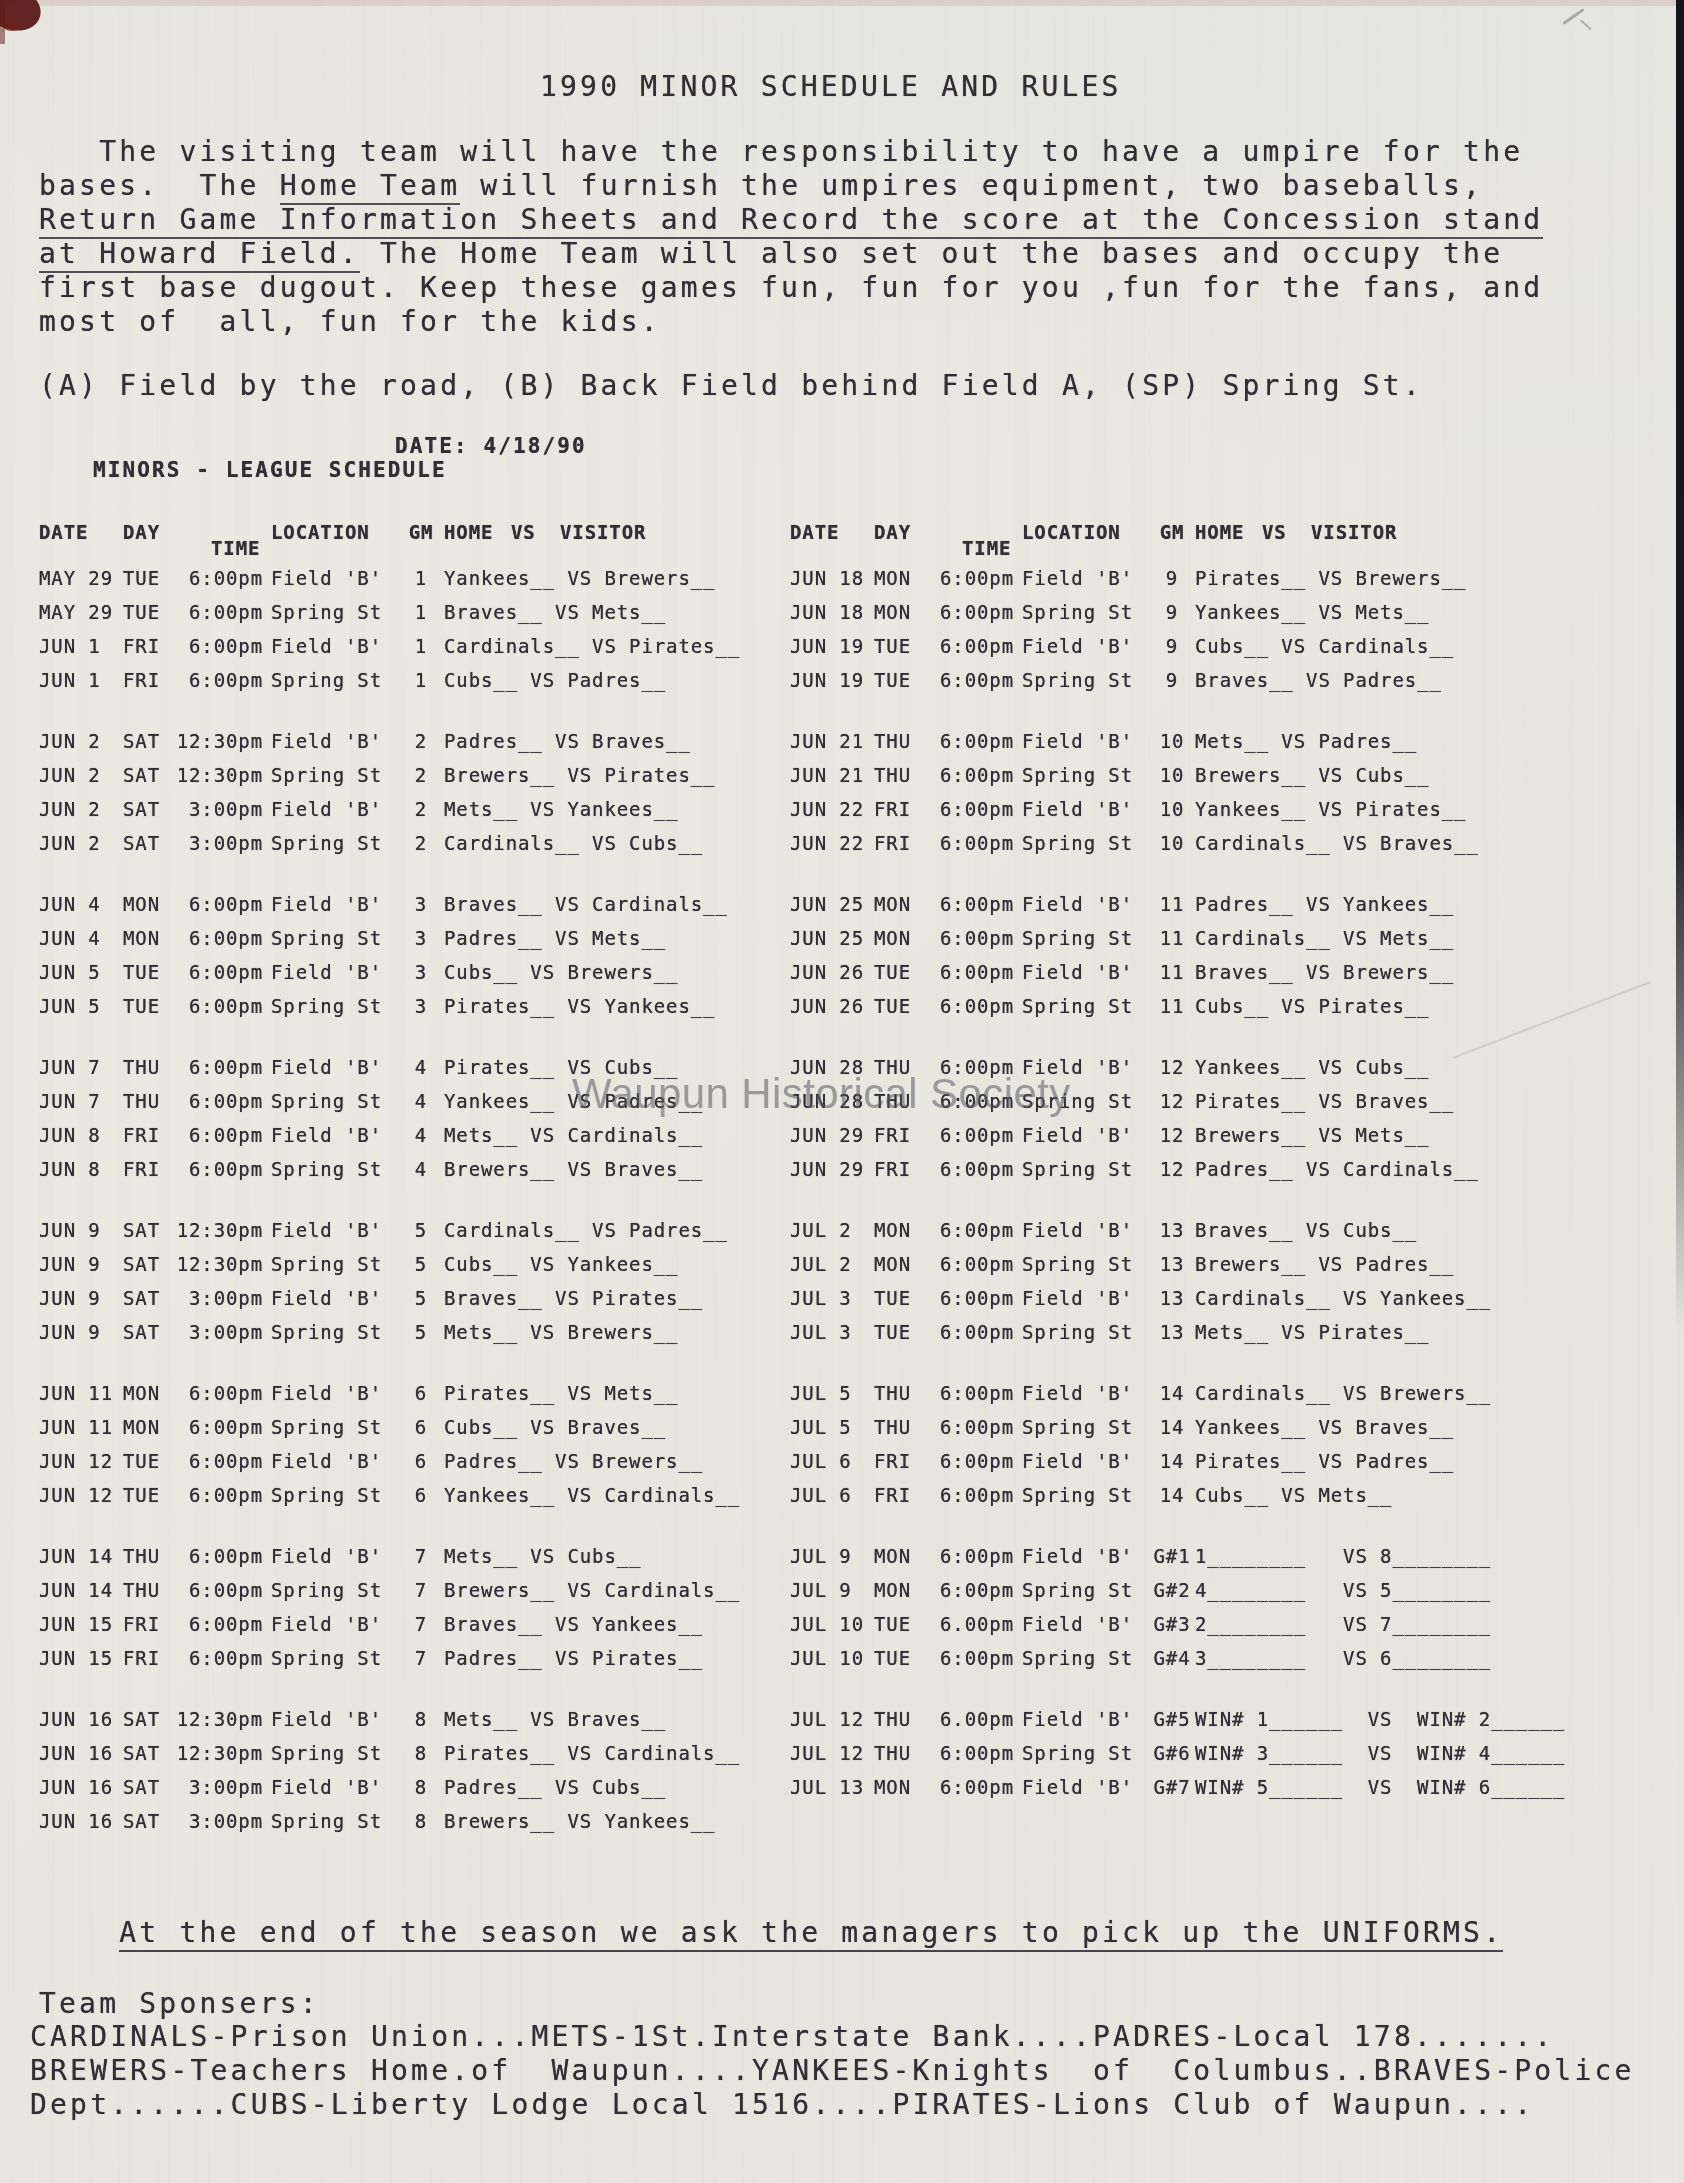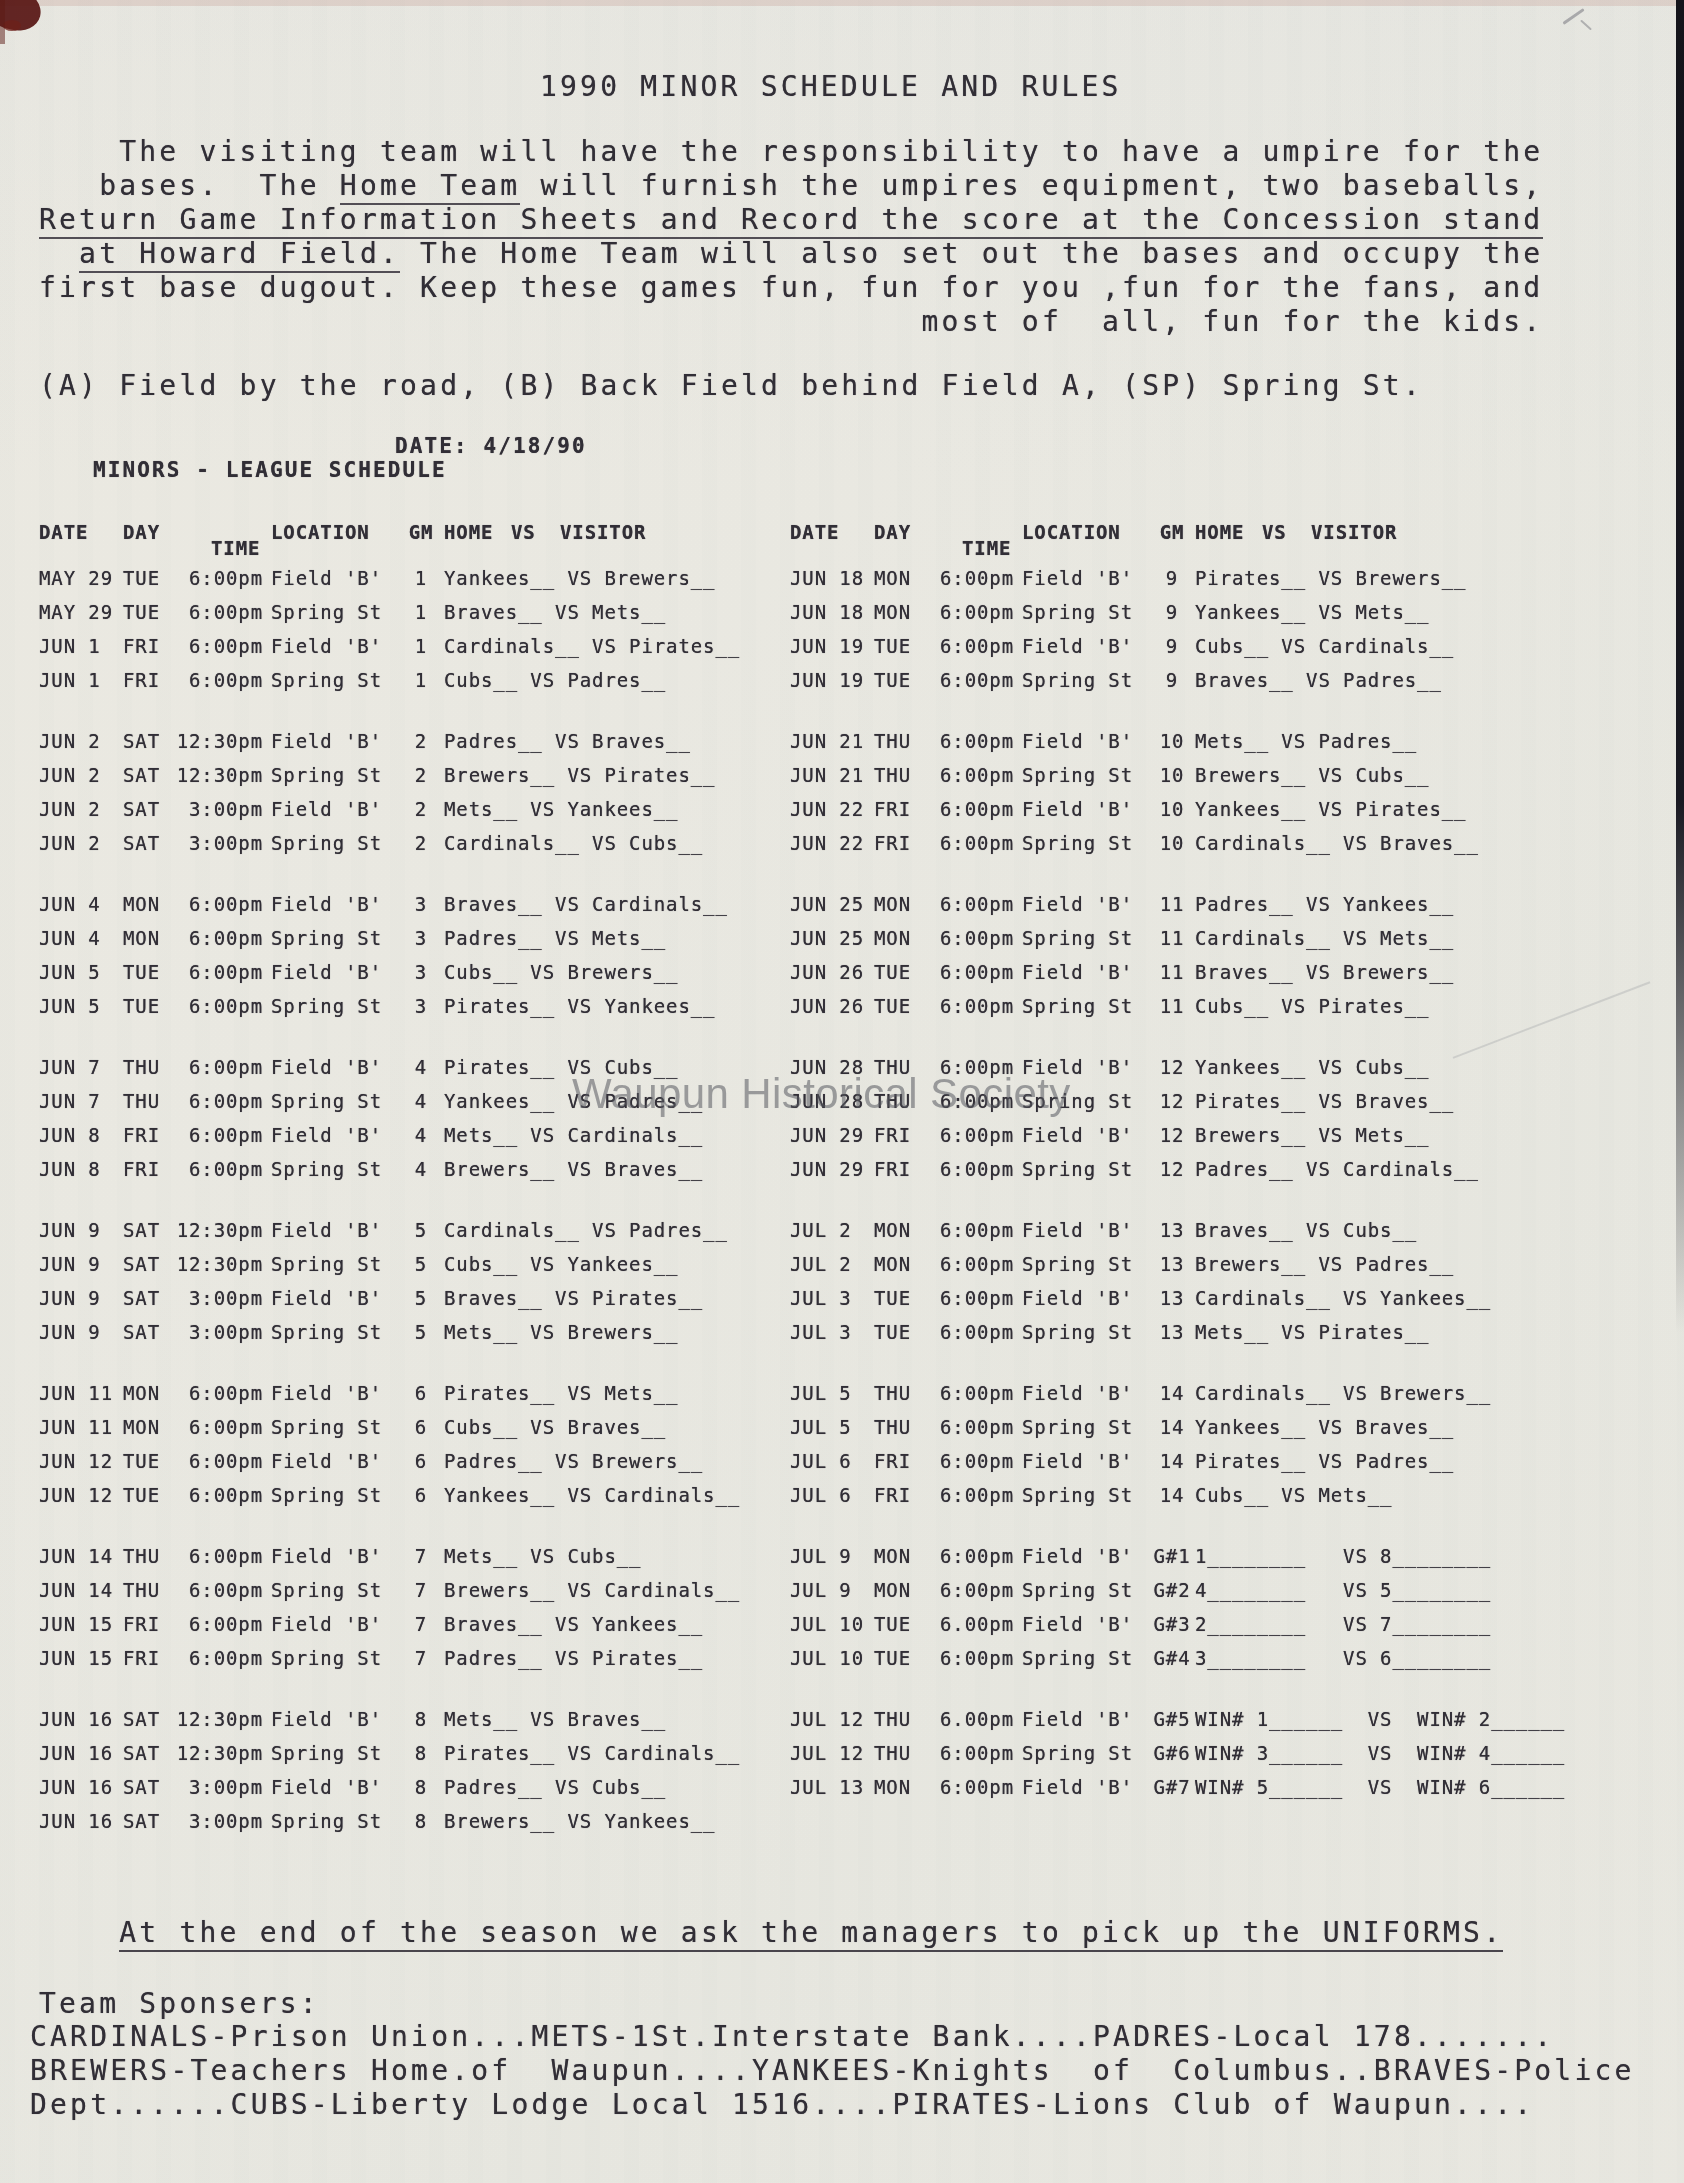--- a/index.html
+++ b/index.html
@@ -45,21 +45,21 @@
   .block{position:relative;margin-bottom:27px;}
   .row{position:relative;height:34px;line-height:34px;}
   .c{position:absolute;top:0;}
   .c-date{left:0;}
   .c-day{left:84px;}
   .c-time{left:133px;width:91px;text-align:right;}
   .c-loc{left:232px;}
   .c-gm{left:354px;width:56px;text-align:center;}
   .c-match{left:405px;}
   #intro{left:39px;top:135px;}
-  #intro .line{height:34px;line-height:34px;text-align:right;}
+  #intro .line{height:34px;line-height:34px;}
   #title{left:540px;top:70px;}
   #legend{left:39px;top:369px;}
   #meta{left:34px;top:434px;}
   #meta .date{position:absolute;left:361px;top:0;}
   #line-uniforms{left:39px;top:1882px;}
   #line-parents{left:32px;top:1954px;}
   #sponsors-heading{left:39px;top:1987px;}
   #sponsor-lines{left:30px;top:2020px;}
   #sponsor-lines .sponsor{height:34px;line-height:34px;}
   

